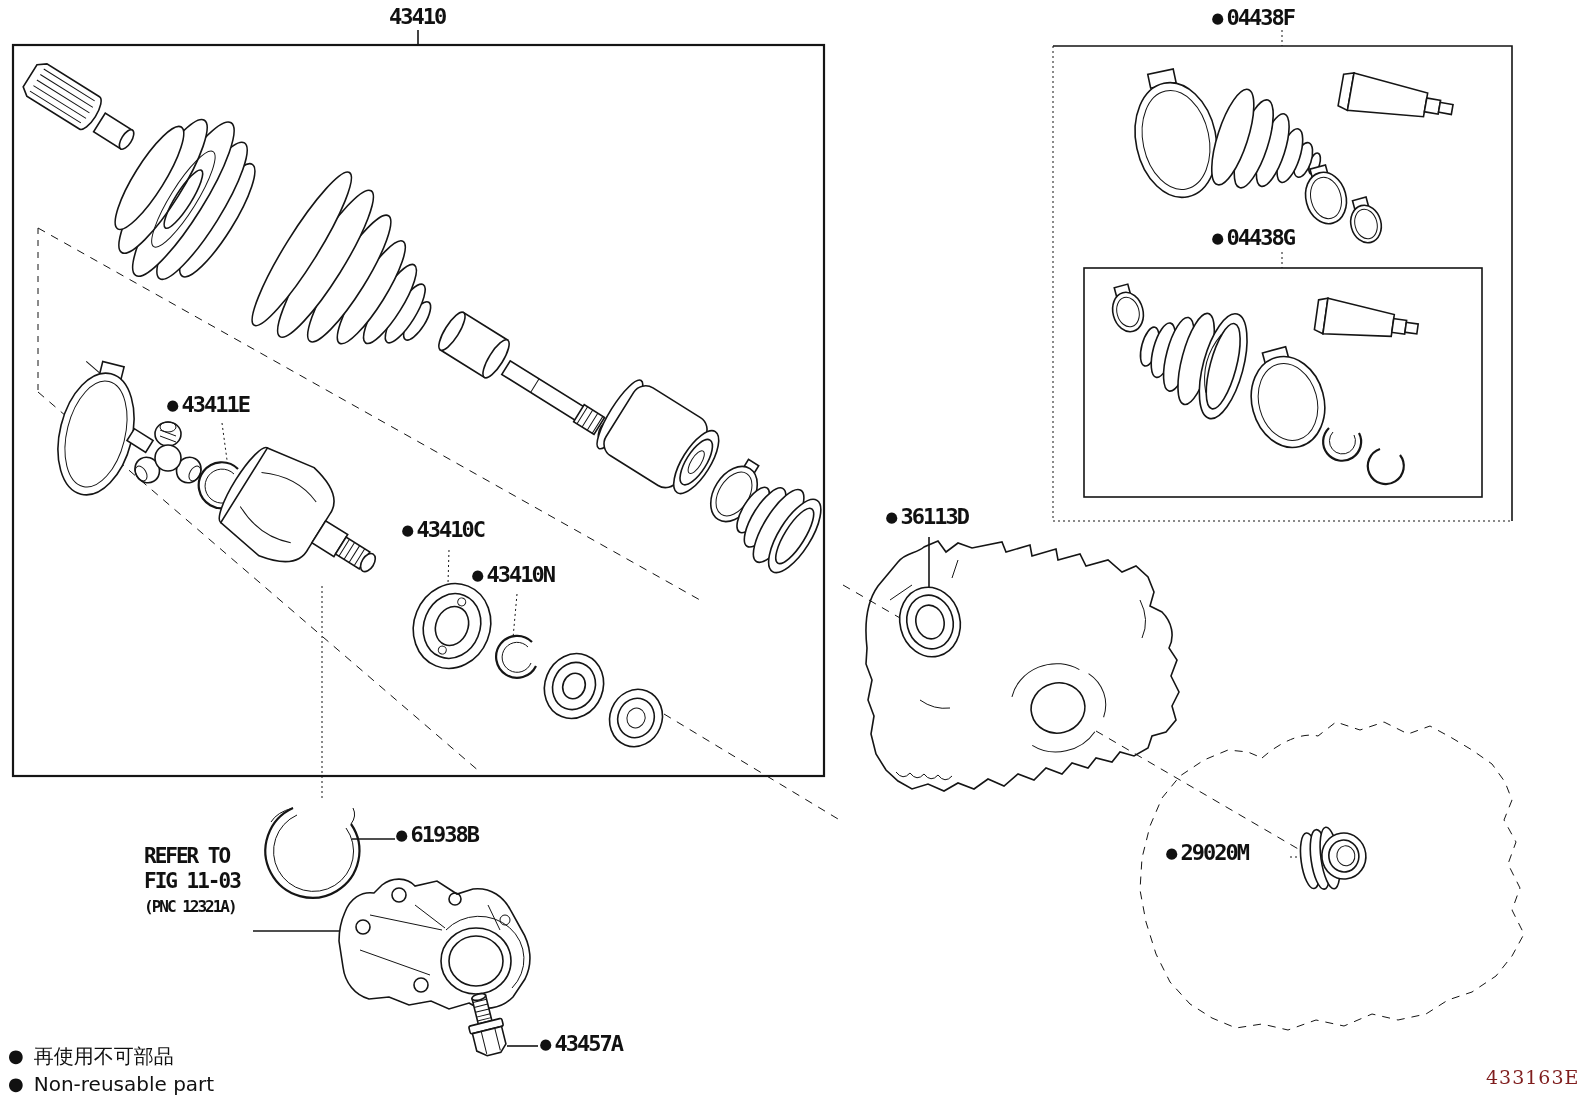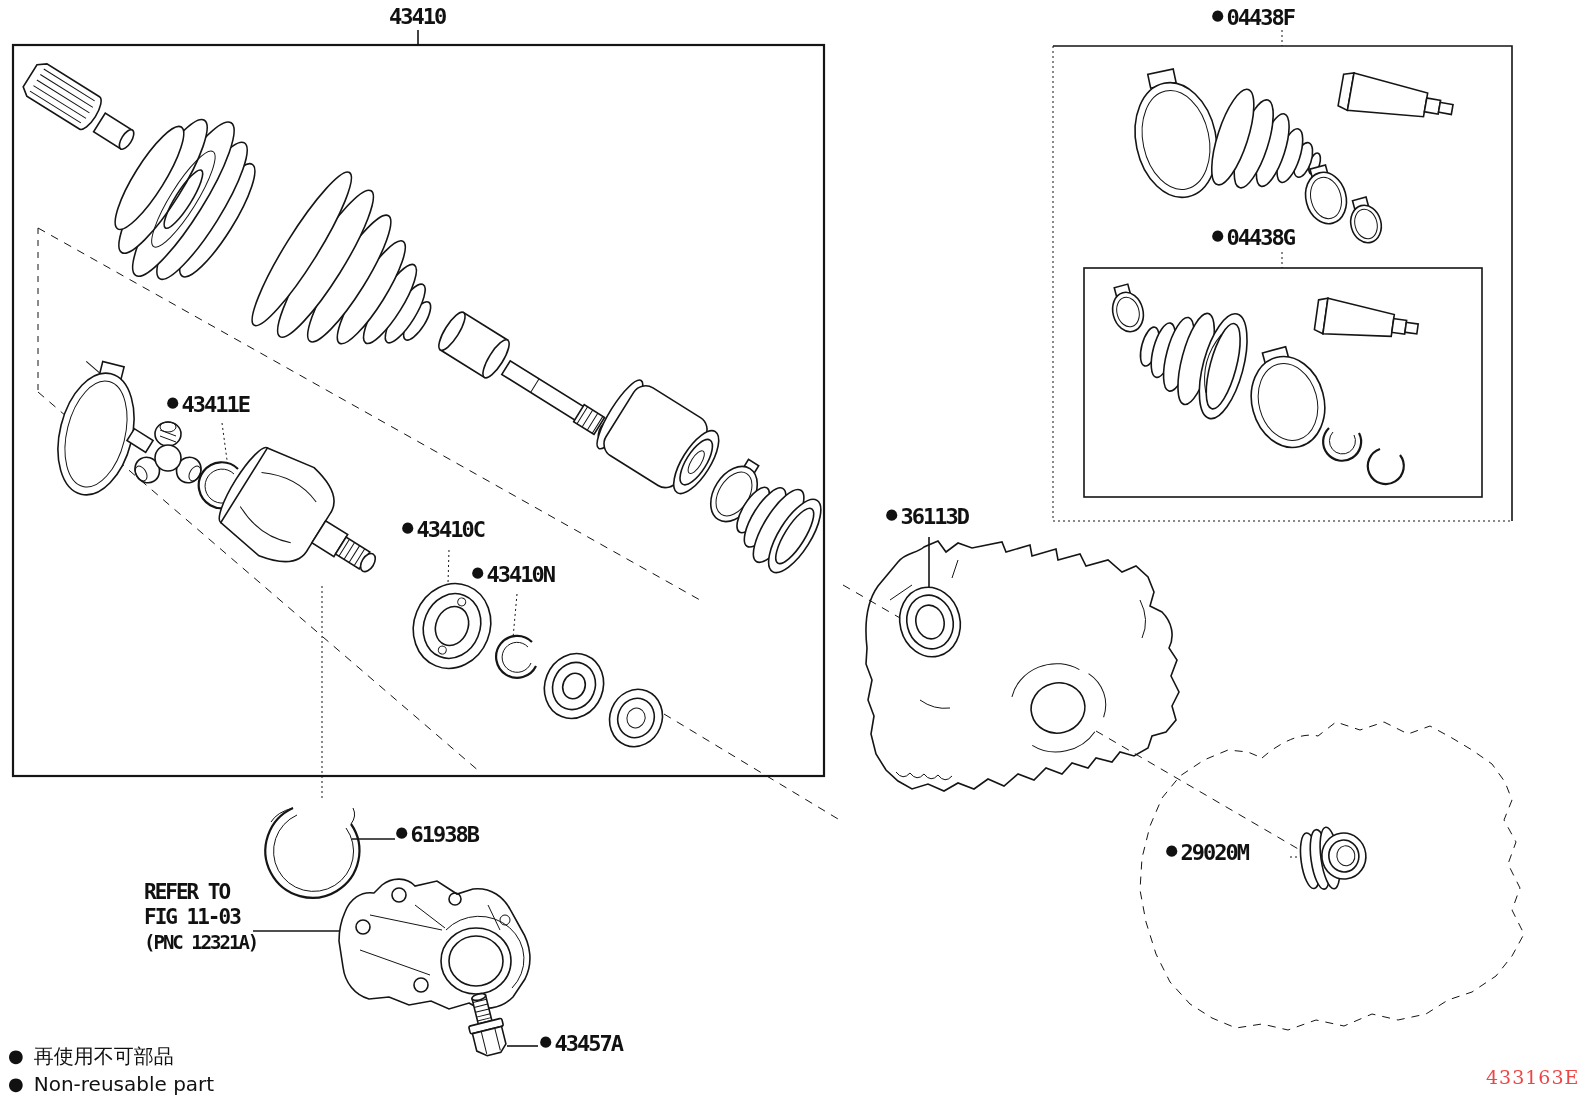--- a/index.html
+++ b/index.html
@@ -1,26 +1,26 @@
 <!DOCTYPE html>
 <html><head>
 <meta charset="utf-8">
 <style>
   html,body{margin:0;padding:0;background:#fff;}
   .stage{position:relative;width:1592px;height:1099px;background:#fff;overflow:hidden;
          font-family:"DejaVu Sans Mono", monospace;color:#111;}
   .stage svg{position:absolute;left:0;top:0;}
-  .lbl{position:absolute;display:flex;align-items:flex-start;gap:3px;
+  .lbl{position:absolute;display:flex;align-items:center;gap:3px;
        font:700 22px "DejaVu Sans Mono", monospace;letter-spacing:-2px;white-space:nowrap;}
   .lbl .mk{font-size:19px;letter-spacing:0;line-height:1;}
   .refer{position:absolute;font:700 21px "DejaVu Sans Mono", monospace;letter-spacing:-2px;line-height:25px;}
   .legend{position:absolute;left:8px;top:1042px;font:20px "DejaVu Sans", sans-serif;}
   .legend .row{display:flex;align-items:center;gap:10px;height:28px;}
   .legend .mk{font-size:18px;line-height:1;}
-  .code{position:absolute;left:1486px;top:1066px;font:19px "DejaVu Serif", serif;color:#ef4444;letter-spacing:1px;}
+  .code{position:absolute;left:1486px;top:1066px;font:19px "DejaVu Serif", serif;color:#7f1d1d;letter-spacing:1px;}
   
   .n{fill:none;stroke:#151515;stroke-width:1.6px;}
   .w{fill:#fff;stroke:#151515;stroke-width:1.6px;}
   .t{stroke-width:1px;}
   .s2{stroke-width:2.2px;}
   .d{stroke-dasharray:8 7;}
   .dd{stroke-dasharray:6 6;}
   .dt{stroke-dasharray:2 3;}
 </style>
 </head>
@@ -369,24 +369,24 @@
 </div>
 <div class="lbl" style="left:540px;top:1031px">
   <span class="mk">●</span>
   <span>43457A</span>
 </div>
 <div class="lbl" style="left:1166px;top:840px">
   <span class="mk">●</span>
   <span>29020M</span>
 </div>
 
-<div class="refer" style="left:144px;top:880px">
+<div class="refer" style="left:144px;top:844px">
   <div>REFER TO</div>
   <div>FIG 11-03</div>
-  <div style="font-size:19px">(PNC 12321A)</div>
+  <div style="font-size:16px">(PNC 12321A)</div>
 </div>
 
 <div class="legend">
   <div class="row">
     <span class="mk">●</span>
     <span>再使用不可部品</span>
   </div>
   <div class="row">
     <span class="mk">●</span>
     <span>Non-reusable part</span>

